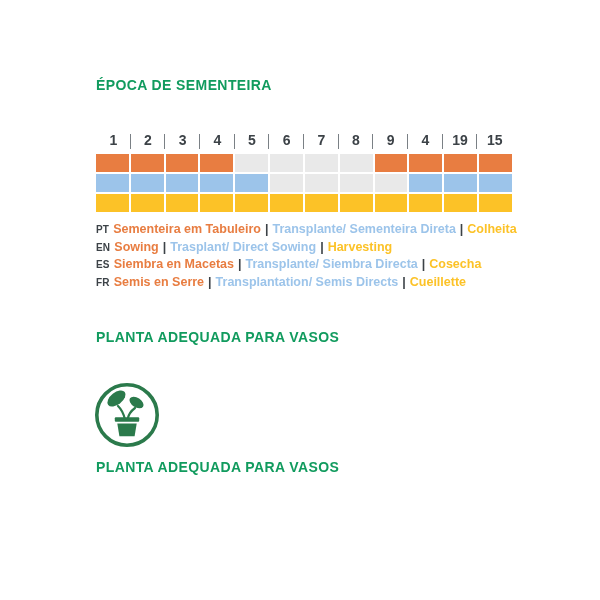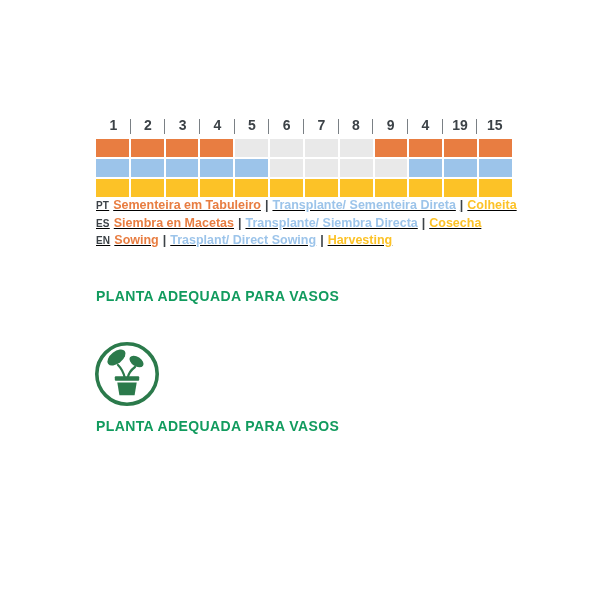--- a/index.html
+++ b/index.html
@@ -45,21 +45,21 @@
   .grid{
     margin-top:6px;
     display:grid;
     grid-template-columns:repeat(12,1fr);
     grid-auto-rows:18px;
     gap:2px;
     background:#ffffff;
   }
   .cell{width:100%;height:100%;}
   
-  .legend{text-decoration:underline;}
+  .legend{margin-top:9px;}
   .legend-row{
     font-size:12.5px;
     font-weight:bold;
     line-height:17.5px;
     white-space:nowrap;
   }
   .lang-code{
     font-size:10px;
     color:#3C4247;
     margin-right:4px;
@@ -70,20 +70,21 @@
   .heading-2{margin-top:39px;}
   .icon-wrap{margin-top:37px;margin-left:-2px;width:66px;height:66px;}
   .heading-3{margin-top:12px;}
 </style>
 </head>
 <body>
 
 <div class="page">
   <div class="content">
 
+    <h2 class="heading">ÉPOCA DE SEMENTEIRA</h2>
 
     <div>
       <div class="months" id="months">
           <div class="month-cell">1</div>
           <div class="month-cell">2</div>
           <div class="month-cell">3</div>
           <div class="month-cell">4</div>
           <div class="month-cell">5</div>
           <div class="month-cell">6</div>
           <div class="month-cell">7</div>
@@ -126,22 +127,23 @@
           <div class="cell" style="background: rgb(252, 194, 39);"></div>
           <div class="cell" style="background: rgb(252, 194, 39);"></div>
           <div class="cell" style="background: rgb(252, 194, 39);"></div>
           <div class="cell" style="background: rgb(252, 194, 39);"></div>
           <div class="cell" style="background: rgb(252, 194, 39);"></div>
           <div class="cell" style="background: rgb(252, 194, 39);"></div>
           <div class="cell" style="background: rgb(252, 194, 39);"></div>
         </div>
       <div class="legend" id="legend">
           <div class="legend-row"><span class="lang-code">PT</span><span style="color: rgb(232, 125, 65);">Sementeira em Tabuleiro</span><span class="sep">|</span><span style="color: rgb(156, 196, 234);">Transplante/ Sementeira Direta</span><span class="sep">|</span><span style="color: rgb(252, 194, 39);">Colheita</span></div>
+          <div class="legend-row"><span class="lang-code">EN</span><span style="color: rgb(232, 125, 65);">Sowing</span><span class="sep">|</span><span style="color: rgb(156, 196, 234);">Trasplant/ Direct Sowing</span><span class="sep">|</span><span style="color: rgb(252, 194, 39);">Harvesting</span></div>
           <div class="legend-row"><span class="lang-code">ES</span><span style="color: rgb(232, 125, 65);">Siembra en Macetas</span><span class="sep">|</span><span style="color: rgb(156, 196, 234);">Transplante/ Siembra Directa</span><span class="sep">|</span><span style="color: rgb(252, 194, 39);">Cosecha</span></div>
-          <div class="legend-row"><span class="lang-code">EN</span><span style="color: rgb(232, 125, 65);">Sowing</span><span class="sep">|</span><span style="color: rgb(156, 196, 234);">Trasplant/ Direct Sowing</span><span class="sep">|</span><span style="color: rgb(252, 194, 39);">Harvesting</span></div>
+          <div class="legend-row"><span class="lang-code">FR</span><span style="color: rgb(232, 125, 65);">Semis en Serre</span><span class="sep">|</span><span style="color: rgb(156, 196, 234);">Transplantation/ Semis Directs</span><span class="sep">|</span><span style="color: rgb(252, 194, 39);">Cueillette</span></div>
         </div>
     </div>
 
     <h2 class="heading heading-2">PLANTA ADEQUADA PARA VASOS</h2>
 
     <div class="icon-wrap">
       <svg width="66" height="66" viewBox="0 0 66 66" aria-hidden="true">
         <circle cx="33" cy="33" r="30.2" fill="none" stroke="#2B7A4B" stroke-width="3.6"></circle>
         <path d="M30.8 37 C29.6 31.5 27.6 27.5 24 24" fill="none" stroke="#2B7A4B" stroke-width="2.2" stroke-linecap="round"></path>
         <path d="M33.6 37 C34.6 32 37.2 28.8 41 26" fill="none" stroke="#2B7A4B" stroke-width="2.2" stroke-linecap="round"></path>

